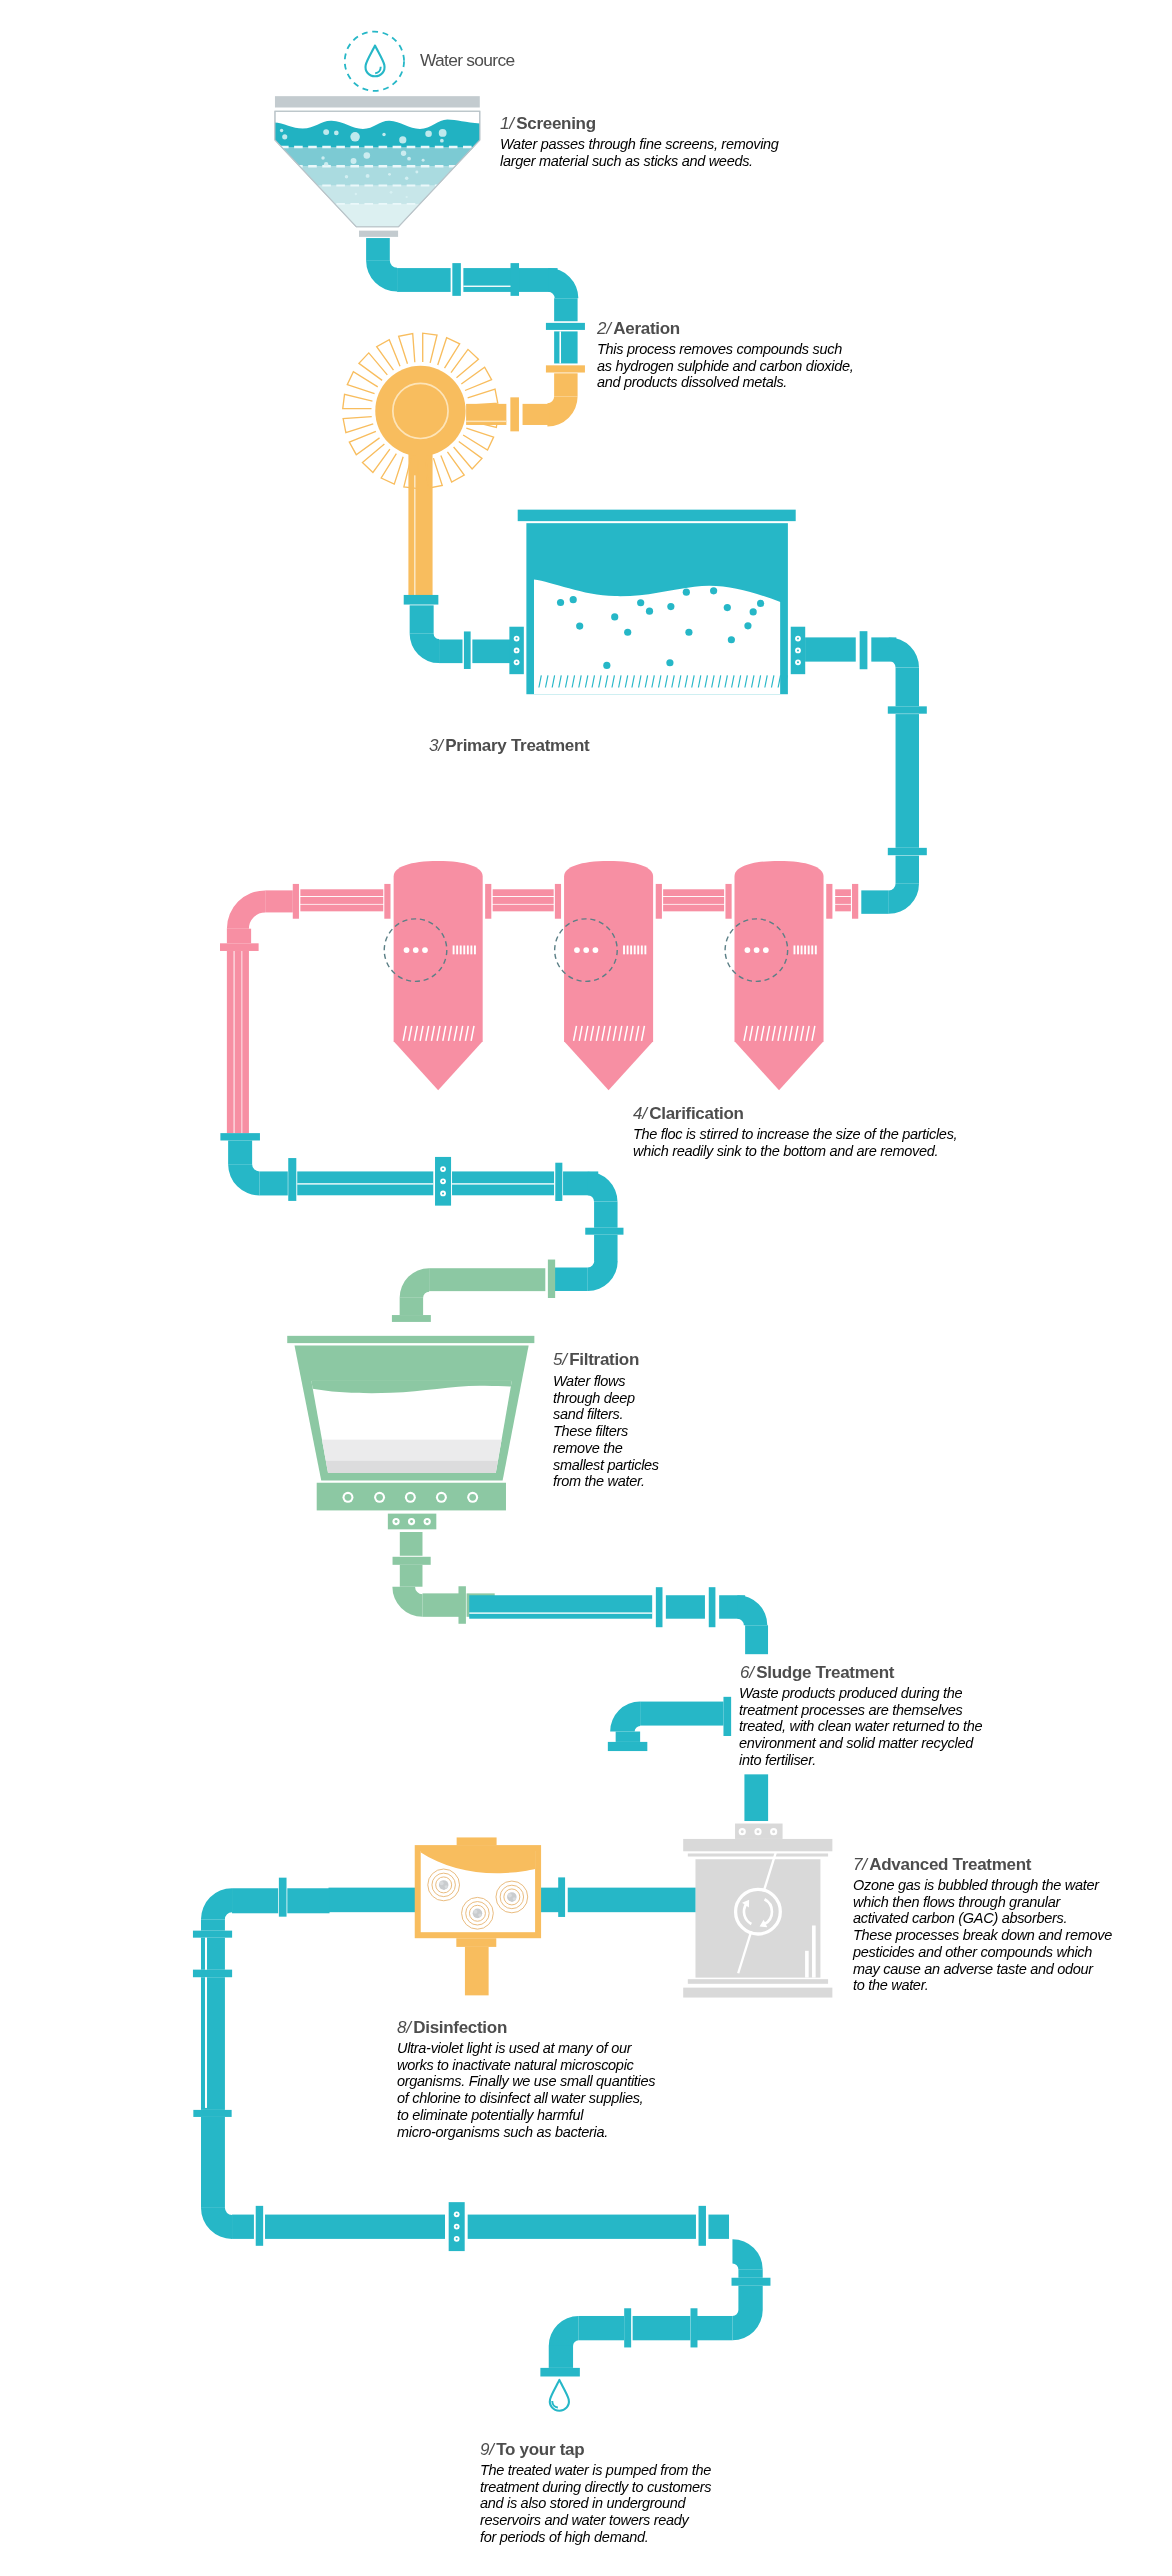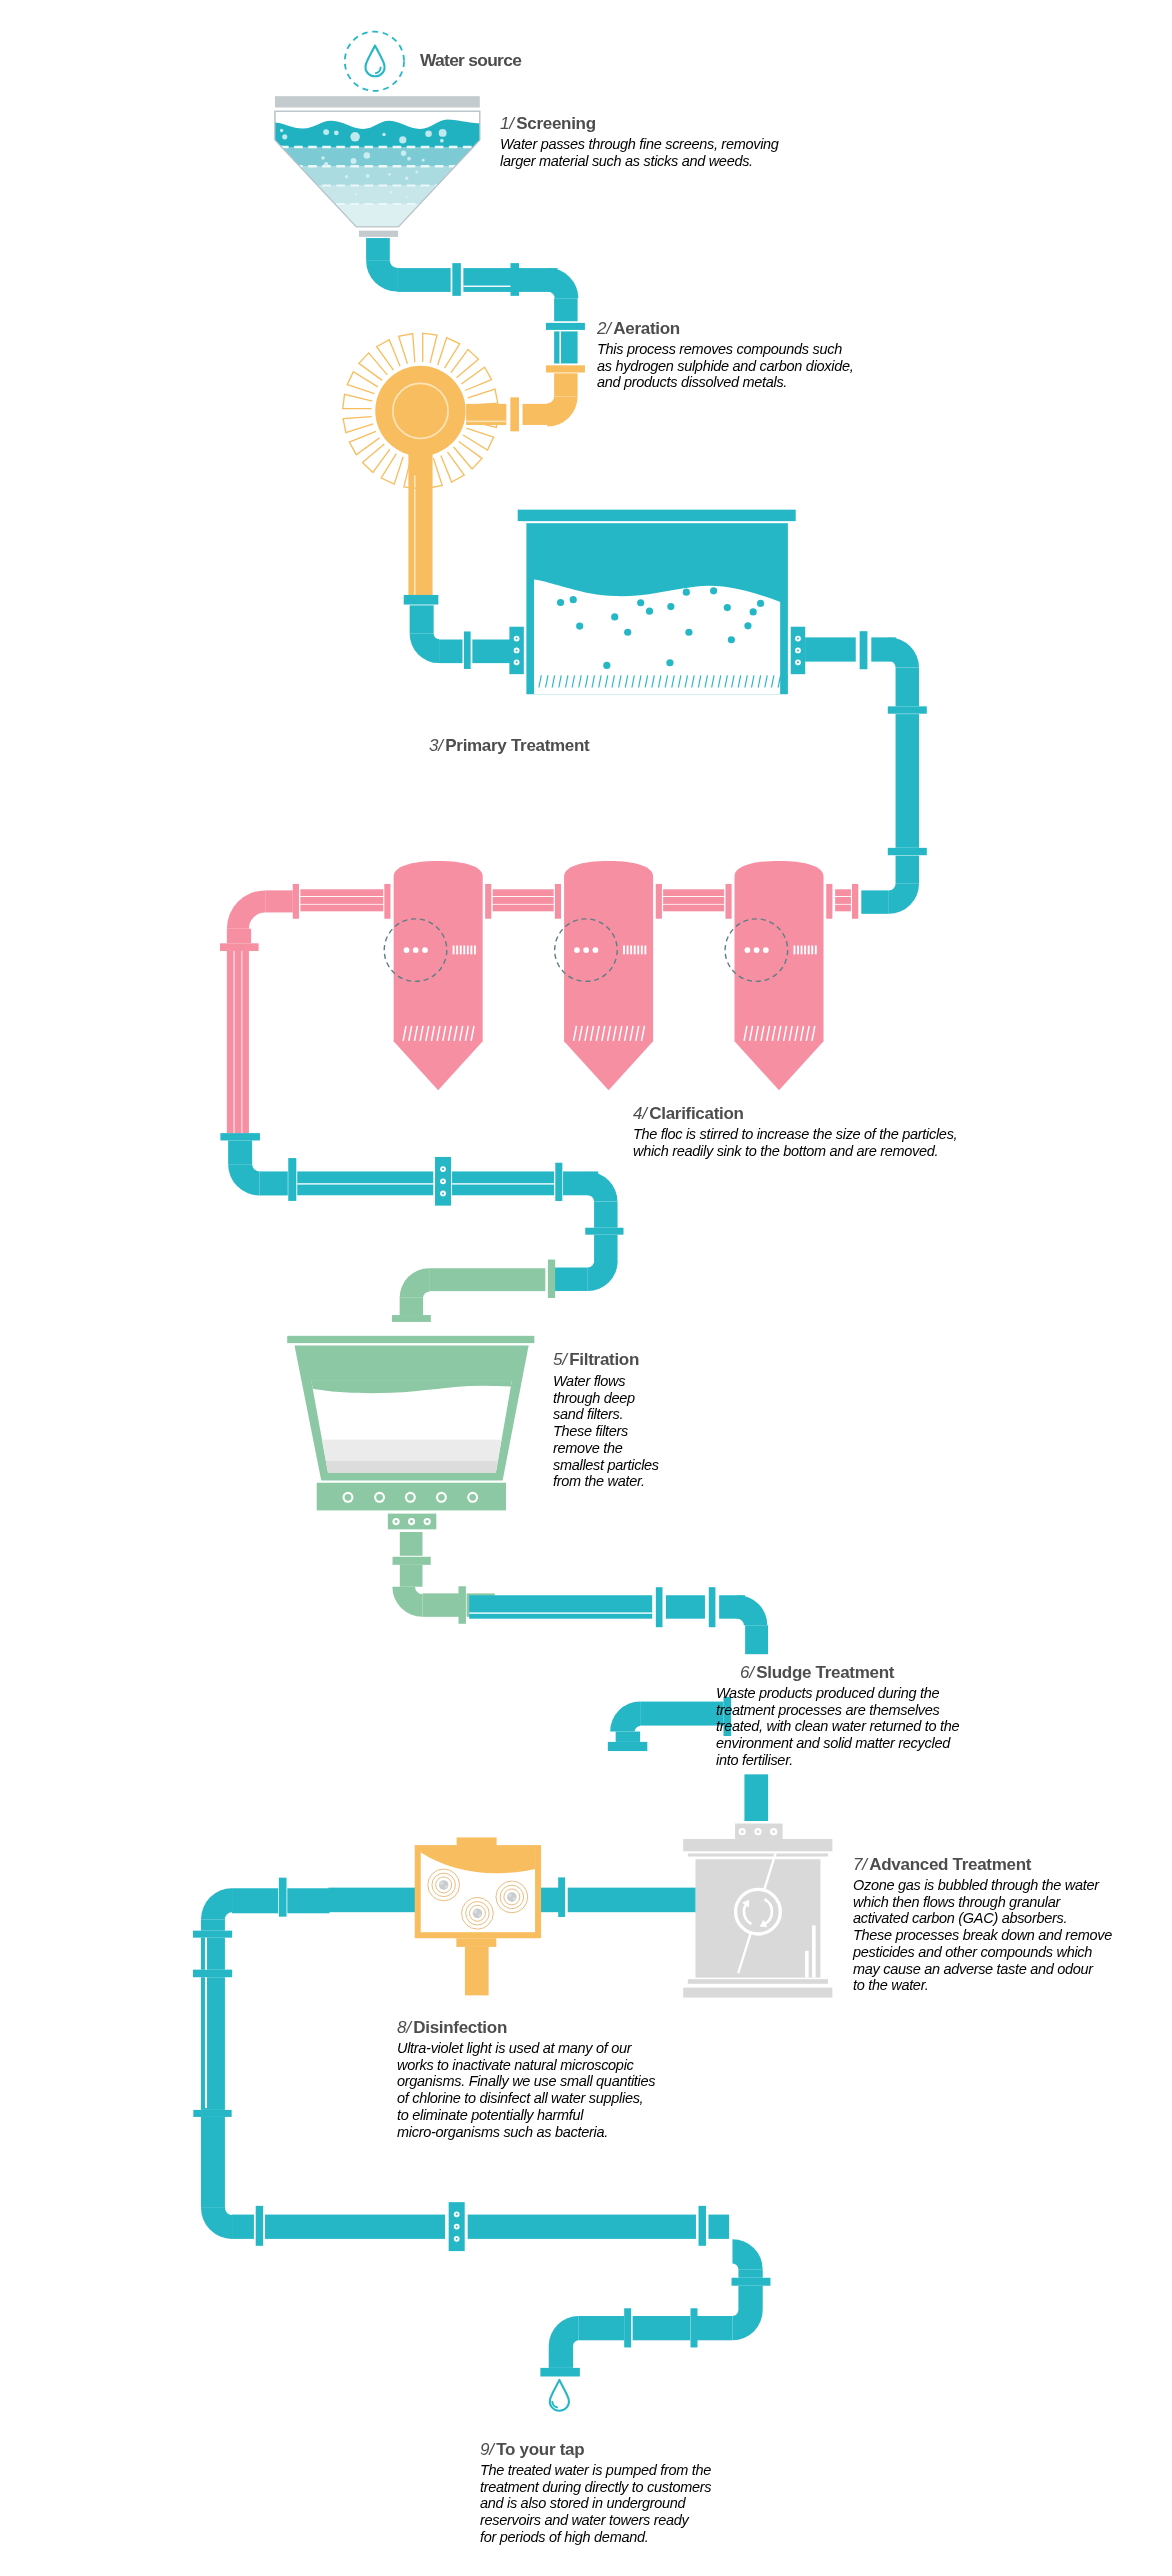--- a/index.html
+++ b/index.html
@@ -8,21 +8,21 @@
        font-family:"Liberation Sans",sans-serif;}
   #stage{position:absolute;left:0;top:0;width:1173px;height:2576px;background:#ffffff;}
   svg.diagram{position:absolute;left:0;top:0;width:1173px;height:2576px;}
   .step-head{position:absolute;white-space:nowrap;color:#4d4d4d;
               font-size:17px;line-height:1;letter-spacing:-0.3px;}
   .step-num{font-style:italic;font-weight:400;letter-spacing:-0.2px;margin-right:2.5px;}
   .step-title{font-weight:700;text-align:center;}
   .step-body{position:absolute;white-space:nowrap;color:#000000;
               font-size:14.5px;line-height:16.7px;letter-spacing:-0.3px;font-style:italic;}
   .step-body .bl{display:block;}
-  .source-label{position:absolute;color:#4d4d4d;font-size:17.4px;font-weight:700;
+  .source-label{position:absolute;color:#4d4d4d;font-size:17.4px;font-weight:400;
                  letter-spacing:-0.7px;line-height:1;white-space:nowrap;}
 </style>
 </head>
 <body>
 
 <div id="stage">
   <svg class="diagram" viewBox="0 0 1500 3295">
 <g>
 <circle cx="478.7" cy="78.3" r="37.9" fill="none" stroke="#26b7c7" stroke-width="2.3" stroke-dasharray="7.5 6"></circle>
 <path d="M479.5 58.2 C477.0 63.8 468.8 77.1 467.6 83.1 C466.0 91.2 471.7 97.6 479.5 97.6 C487.3 97.6 493.0 91.2 491.4 83.1 C490.2 77.1 482.0 63.8 479.5 58.2 Z" fill="none" stroke="#26b7c7" stroke-width="2.7" stroke-linejoin="round"></path>
@@ -567,21 +567,21 @@
   <div class="step-body" style="left:553px;top:1373px">
       <span class="bl">Water flows</span>
       <span class="bl">through deep</span>
       <span class="bl">sand filters.</span>
       <span class="bl">These filters</span>
       <span class="bl">remove the</span>
       <span class="bl">smallest particles</span>
       <span class="bl">from the water.</span>
     </div>
   <div class="step-head" style="left:740px;top:1664px"><span class="step-num">6/</span><span class="step-title">Sludge Treatment</span></div>
-  <div class="step-body" style="left:716px;top:1685px">
+  <div class="step-body" style="left:739px;top:1685px">
       <span class="bl">Waste products produced during the</span>
       <span class="bl">treatment processes are themselves</span>
       <span class="bl">treated, with clean water returned to the</span>
       <span class="bl">environment and solid matter recycled</span>
       <span class="bl">into fertiliser.</span>
     </div>
   <div class="step-head" style="left:853px;top:1856px"><span class="step-num">7/</span><span class="step-title">Advanced Treatment</span></div>
   <div class="step-body" style="left:853px;top:1877px">
       <span class="bl">Ozone gas is bubbled through the water</span>
       <span class="bl">which then flows through granular</span>

